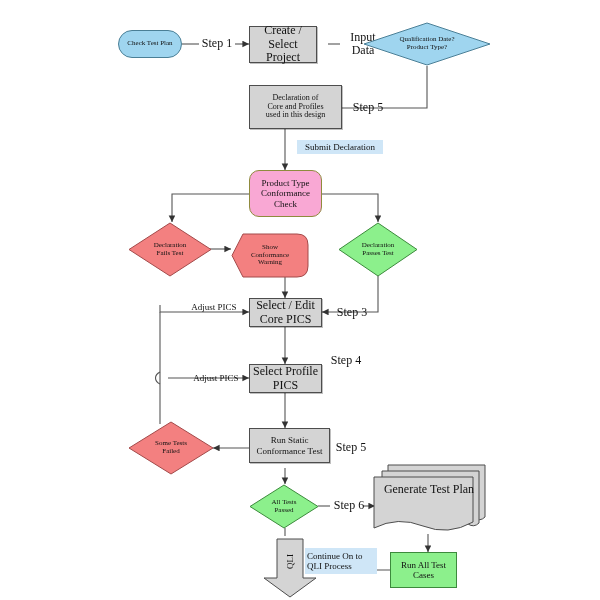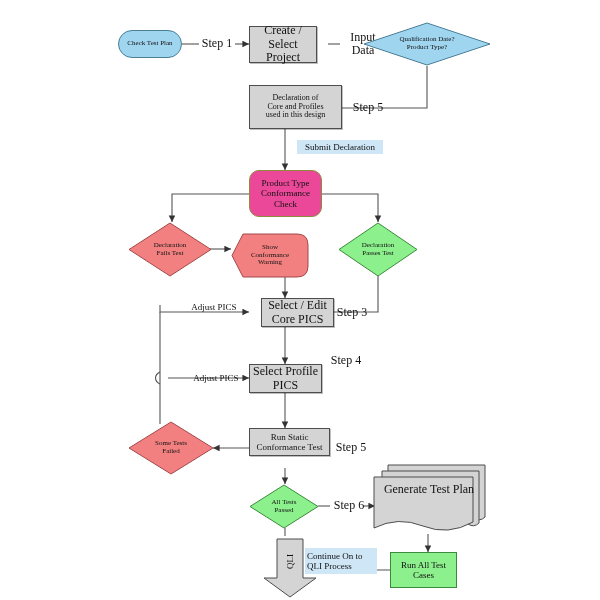--- a/index.html
+++ b/index.html
@@ -47,21 +47,21 @@
     background: #d4d4d4;
     border: 1px solid #4d4d4d;
     box-shadow: 1px 1px 0 rgba(0,0,0,0.25);
   }
   .terminator {
     background: #9fd5ef;
     border: 1px solid #4a7f96;
     border-radius: 14px;
   }
   .yellowbox {
-    background: #ec4899;
+    background: #f9a8d4;
     border: 1px solid #8f8b3d;
     border-radius: 10px;
     justify-content: center;
   }
   .greenbox {
     background: #8cf08c;
     border: 1px solid #3c8a3c;
   }
   .labelbox {
     background: #cfe6f7;
@@ -211,21 +211,21 @@
       <polygon points="40,1 79,27.5 40,54 1,27.5" fill="#8cf08c" stroke="#3c8a3c" stroke-width="1"></polygon>
     </svg>
     <span class="txt">Declaration
 Passes Test</span>
   </div>
 
   <div class="node plainlabel f9" style="left:183px; top:300px; width:62px; height:14px;">
     <span class="txt">Adjust PICS</span>
   </div>
 
-  <div class="node rect f10" style="left:249px; top:298px; width:73px; height:29px;margin-left:12px;">
+  <div class="node rect f10" style="left:249px; top:298px; width:73px; height:29px;">
     <span class="txt">Select / Edit
 Core PICS</span>
   </div>
 
   <div class="node plainlabel f10" style="left:331px; top:305px; width:42px; height:16px;">
     <span class="txt">Step 3</span>
   </div>
 
   <div class="node plainlabel f9" style="left:185px; top:371px; width:62px; height:14px;">
     <span class="txt">Adjust PICS</span>
@@ -241,21 +241,21 @@
   </div>
 
   <div class="node svgnode f7" style="left:128px; top:421px; width:86px; height:54px;">
     <svg class="shapewrap" viewBox="0 0 86 54" preserveAspectRatio="none">
       <polygon points="43,1 85,27 43,53 1,27" fill="#f38080" stroke="#a34a4a" stroke-width="1"></polygon>
     </svg>
     <span class="txt">Some Tests
 Failed</span>
   </div>
 
-  <div class="node rect f9" style="left:249px; top:428px; width:81px; height:28px;">
+  <div class="node rect f9" style="left:249px; top:428px; width:81px; height:35px;">
     <span class="txt">Run Static
 Conformance Test</span>
   </div>
 
   <div class="node plainlabel f10" style="left:330px; top:440px; width:42px; height:16px;">
     <span class="txt">Step 5</span>
   </div>
 
   <div class="node svgnode f7" style="left:249px; top:484px; width:70px; height:45px;">
     <svg class="shapewrap" viewBox="0 0 70 45" preserveAspectRatio="none">

